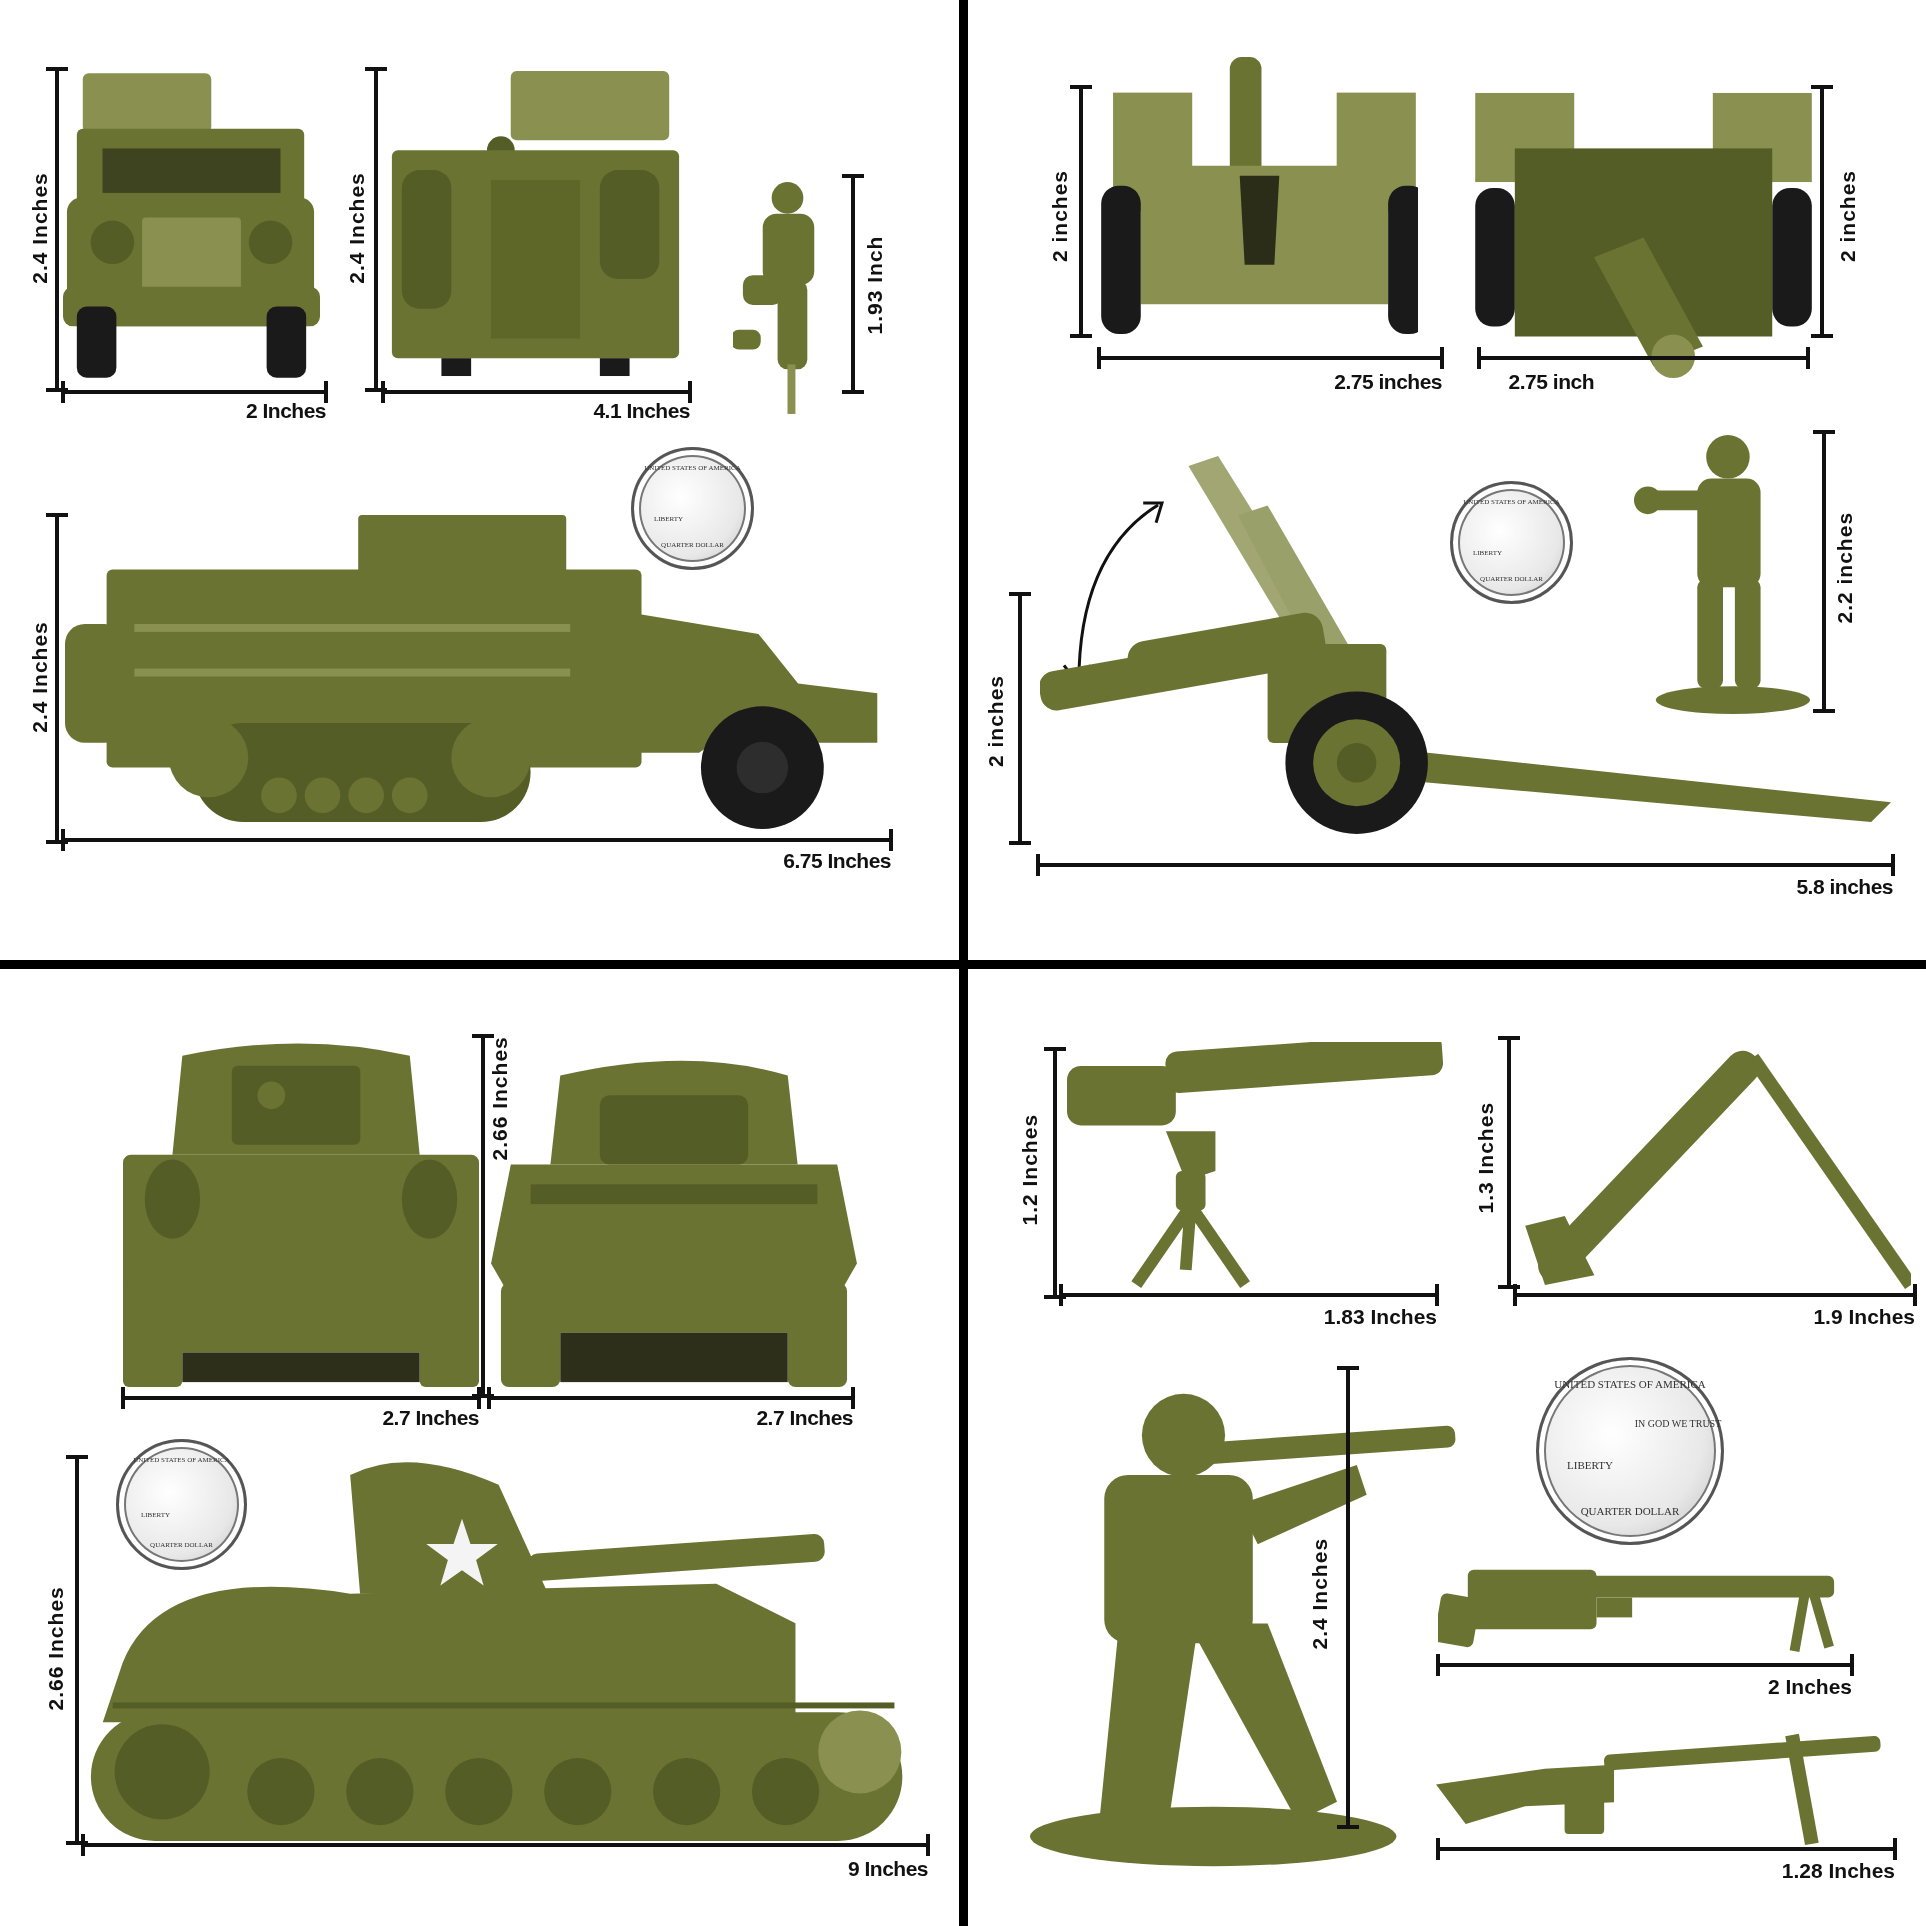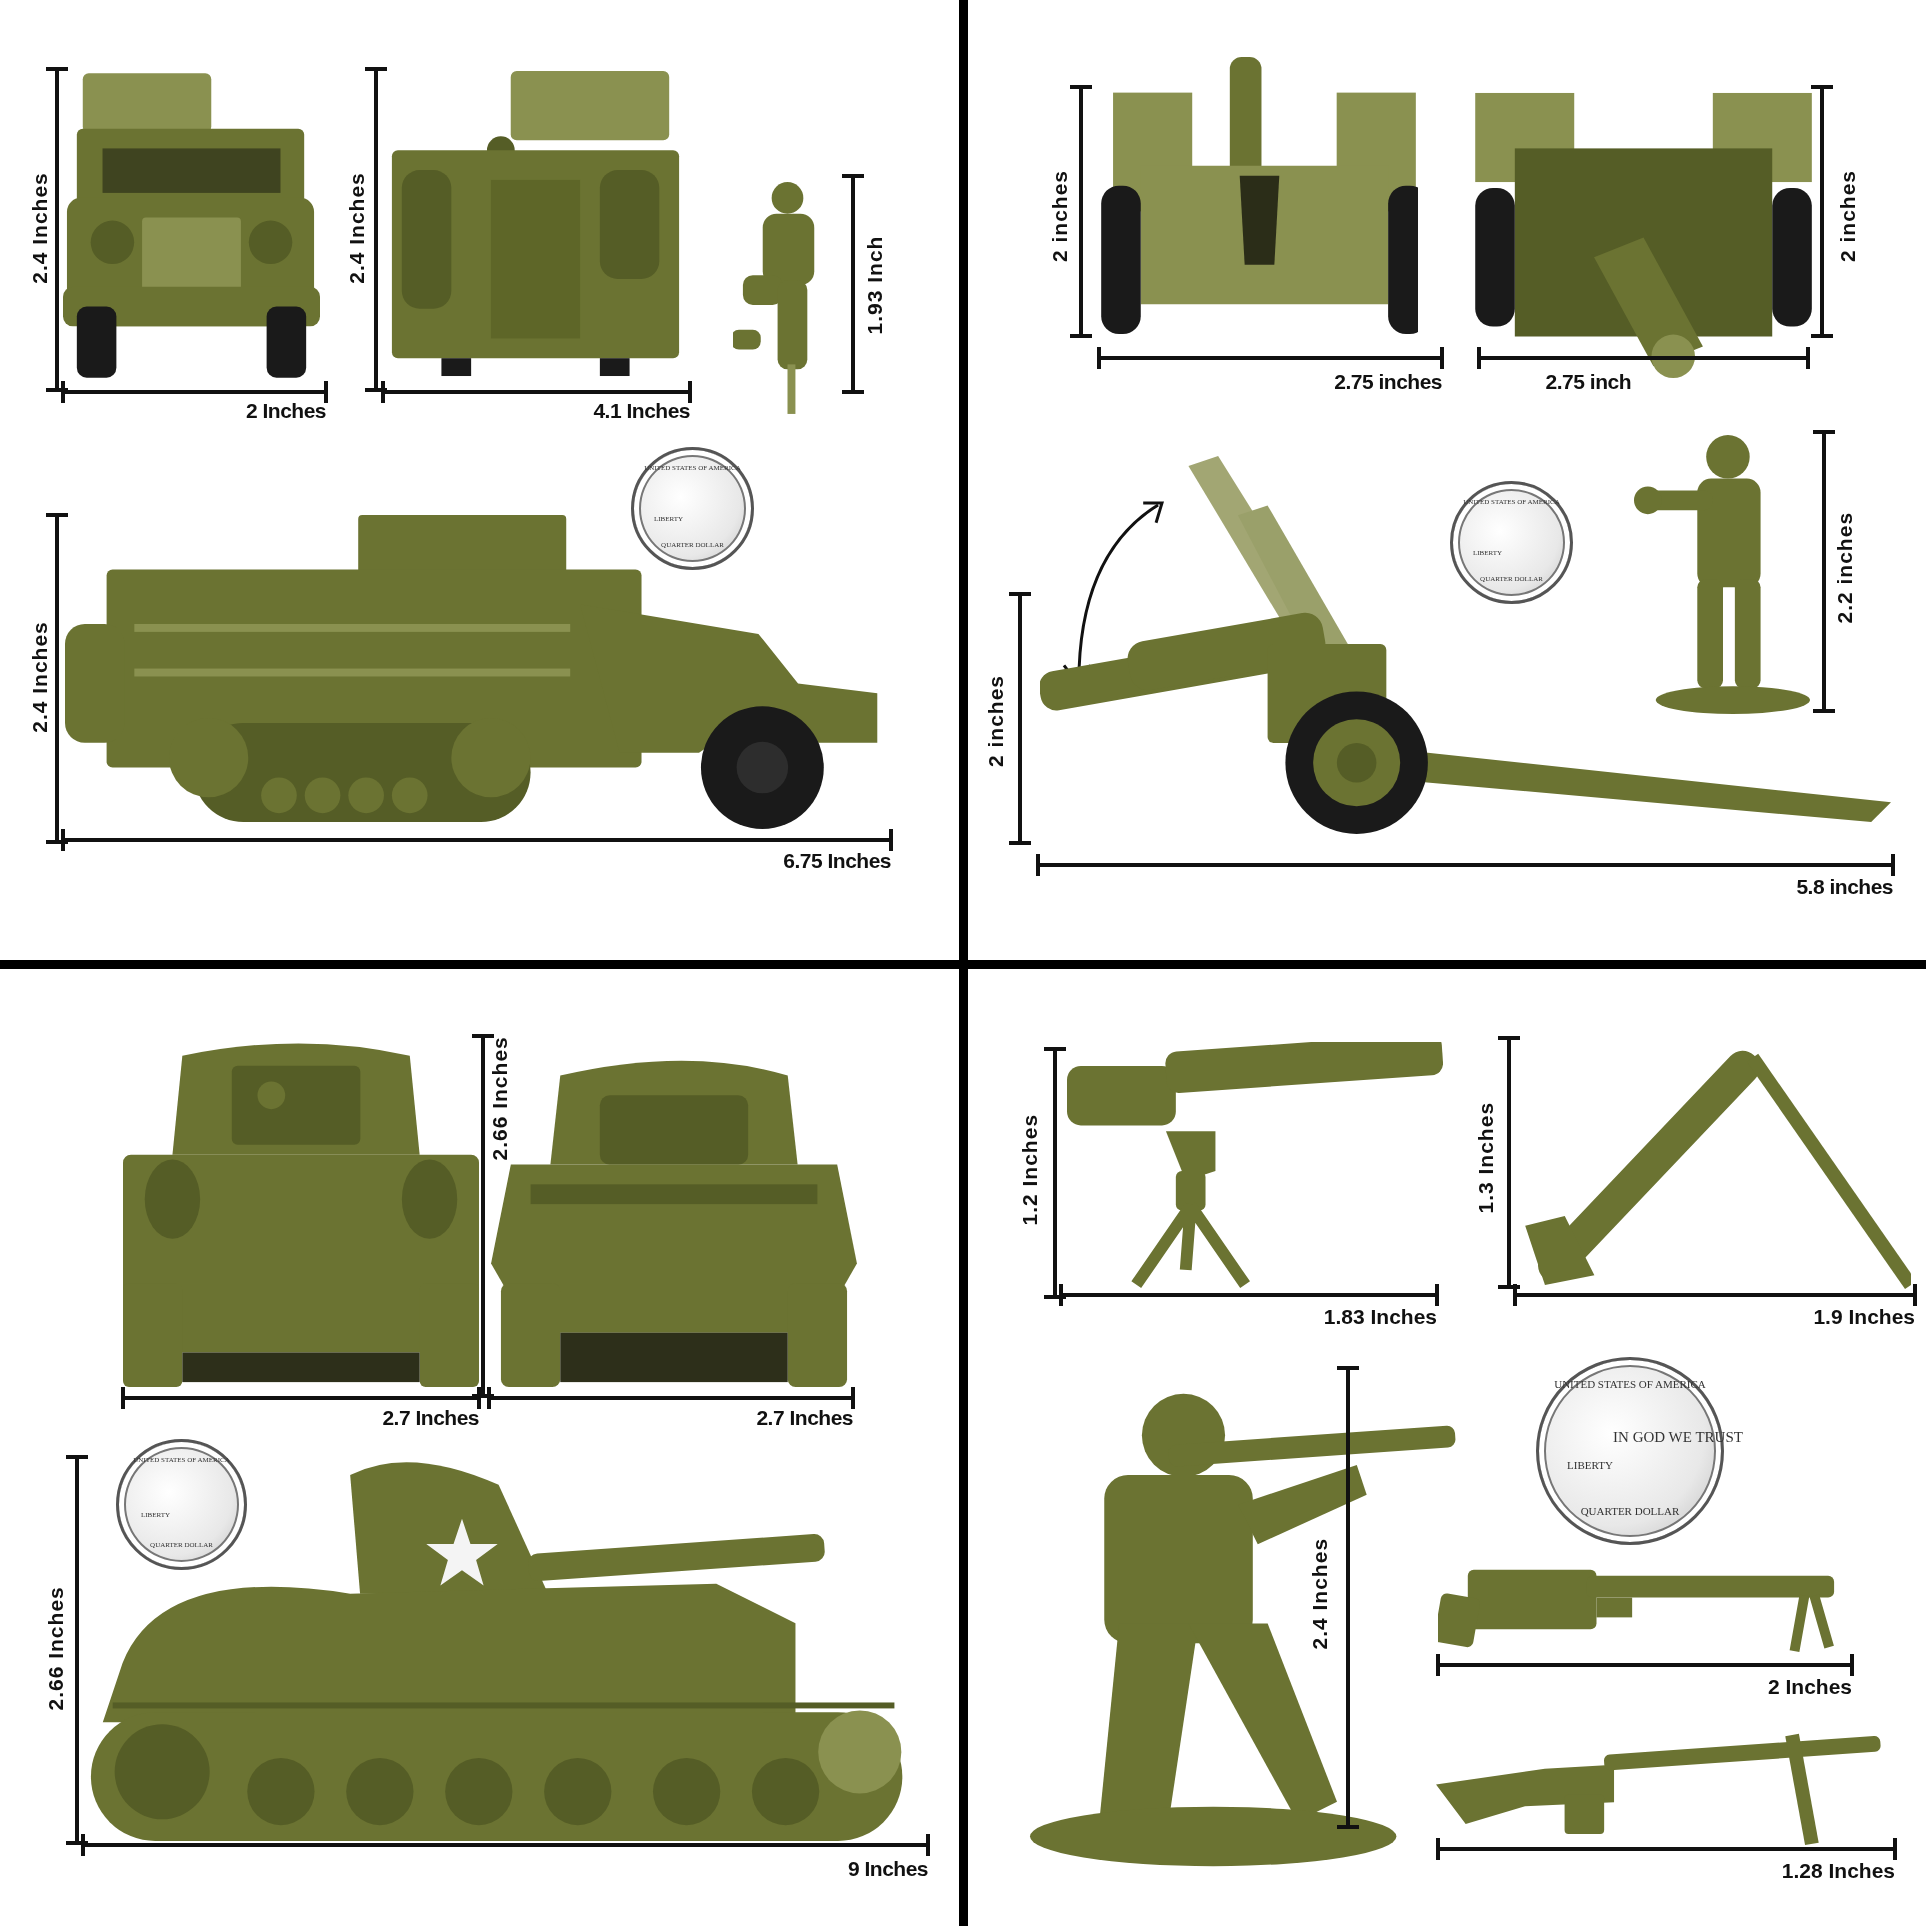--- a/index.html
+++ b/index.html
@@ -128,21 +128,21 @@
     <rect class="olive-l" x="240" y="4" width="100" height="90"></rect>
     <rect class="olive-d" x="40" y="60" width="260" height="190"></rect>
     <path class="olive" d="M120 170 L170 150 L230 260 L180 280 Z"></path>
     <circle class="olive-l" cx="200" cy="270" r="22"></circle>
     <rect class="tyre" x="0" y="100" width="40" height="140" rx="18"></rect>
     <rect class="tyre" x="300" y="100" width="40" height="140" rx="18"></rect>
   </svg>
   <div class="dim-v" style="left:1820px; top:87px; height:249px;"></div>
   <div class="vlbl" style="left:1798px; top:204px; width:99px; text-align:center;">2 inches</div>
   <div class="dim-h" style="left:1479px; top:356px; width:329px;"></div>
-  <div class="lbl lbl-cond" style="left:1522px; top:370px; width:109px;">2.75 inch</div>
+  <div class="lbl lbl-cond" style="left:1485px; top:370px; width:109px;">2.75 inch</div>
 
   <svg class="toy" style="left:1059px; top:495px;" width="109" height="198" viewBox="0 0 110 200">
     <path d="M100 10 Q20 60 20 190" fill="none" stroke="#111" stroke-width="3"></path>
     <path d="M85 8 L104 8 L98 28" fill="none" stroke="#111" stroke-width="3"></path>
     <path d="M5 172 L20 192 L32 172" fill="none" stroke="#111" stroke-width="3"></path>
   </svg>
 
   <svg class="toy" style="left:1040px; top:436px;" width="851" height="416" viewBox="0 0 860 420">
     <path fill="#a2a673" d="M150 30 L180 20 L330 260 L300 280 Z"></path>
     <path fill="#9aa06a" d="M200 80 L230 70 L340 260 L300 270 Z"></path>
@@ -269,21 +269,21 @@
     <path class="olive" d="M110 260 L190 260 L160 460 L90 460 Z"></path>
     <path class="olive" d="M180 260 L260 260 L330 440 L290 460 Z"></path>
     <ellipse class="olive" cx="205" cy="475" rx="185" ry="30"></ellipse>
   </svg>
   <div class="dim-v" style="left:1346px; top:1368px; height:459px;"></div>
   <div class="vlbl" style="left:1270px; top:1588px; width:99px; text-align:center;">2.4 Inches</div>
 
   <div class="coin" style="left:1536px; top:1357px; width:182px; height:182px;">
     <div class="coin-text" style="top:18px; font-size:11px;">UNITED STATES OF AMERICA</div>
     <div class="coin-text" style="top:99px; left:-40px; font-size:11px;">LIBERTY</div>
-    <div class="coin-text" style="top:69px; left:48px; font-size:15px;">IN GOD WE TRUST</div>
+    <div class="coin-text" style="top:58px; left:48px; font-size:10px;">IN GOD WE TRUST</div>
     <div class="coin-text" style="top:145px; font-size:11px;">QUARTER DOLLAR</div>
   </div>
 
   <svg class="toy" style="left:1438px; top:1556px;" width="416" height="99" viewBox="0 0 420 100">
     <rect class="olive" x="30" y="14" width="130" height="60" rx="6"></rect>
     <rect class="olive" x="0" y="40" width="40" height="50" rx="6" transform="rotate(10 20 60)"></rect>
     <rect class="olive" x="150" y="20" width="250" height="22" rx="6"></rect>
     <rect class="olive" x="160" y="42" width="36" height="20"></rect>
     <path d="M370 40 L360 96 M380 40 L395 92" stroke="#6b7332" stroke-width="10"></path>
   </svg>

